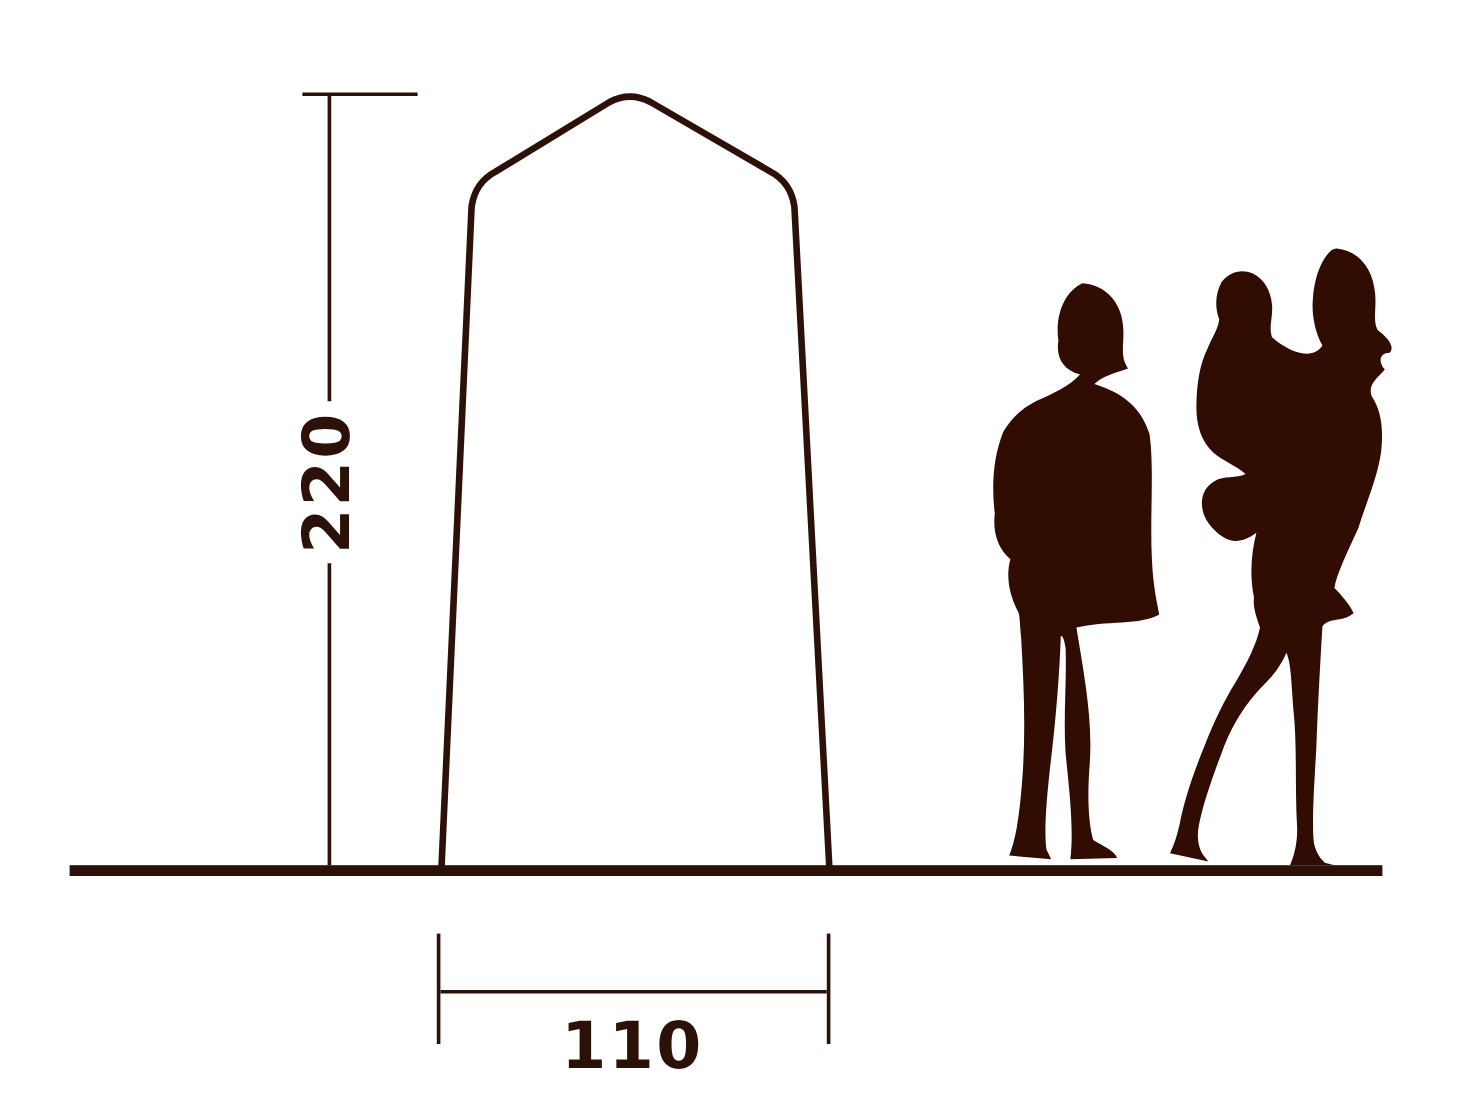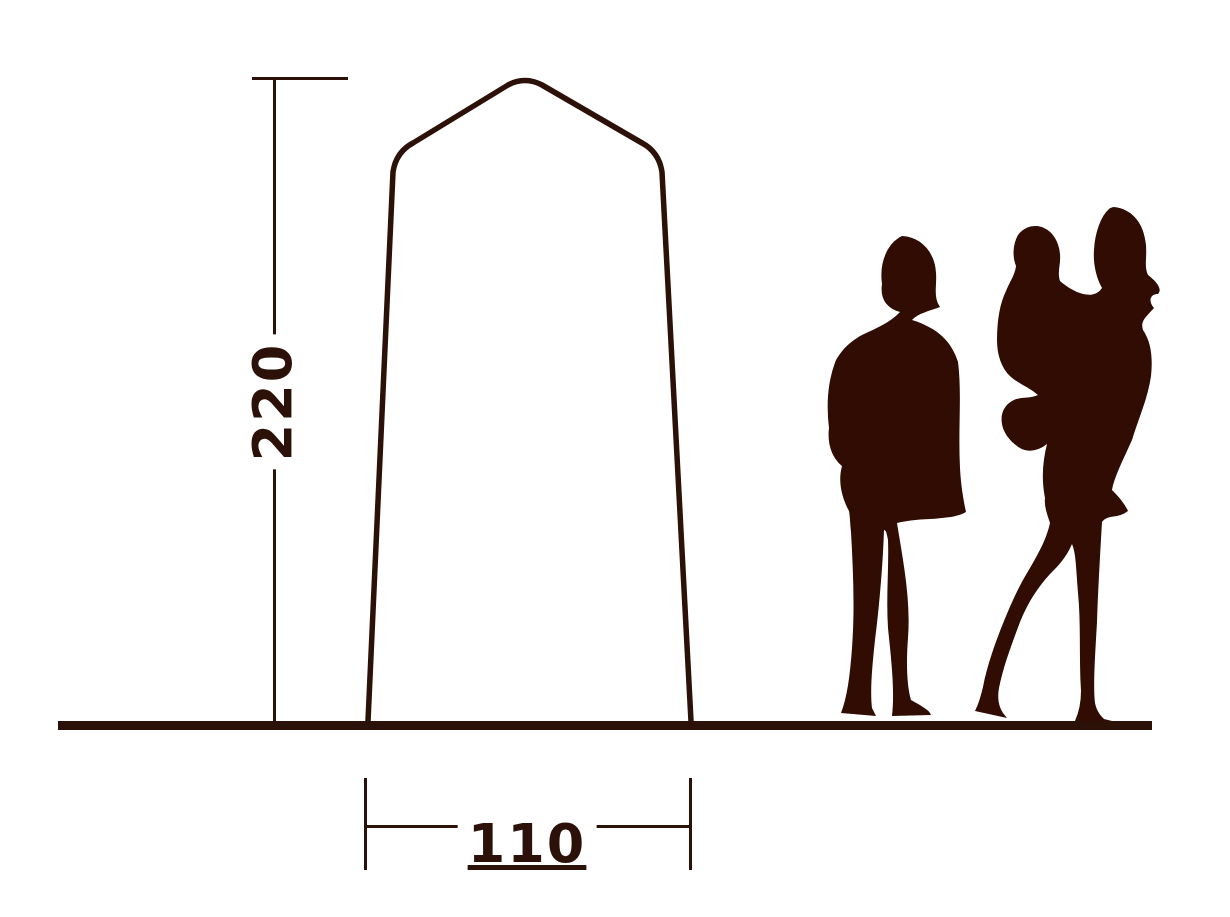--- a/index.html
+++ b/index.html
@@ -31,24 +31,23 @@
     user-select: none;
   }
   .dim-label.vertical {
     left: 273px;
     top: 402px;
     padding: 2px 8px;
     transform: translate(-50%, -50%) rotate(-90deg);
   }
   .dim-label.horizontal {
     left: 527px;
-    top: 844px;
+    top: 872px;
     padding: 0 10px;
     transform: translate(-50%, -50%);
-    text-decoration: underline;
   }
 </style>
 </head>
 <body>
 
 <div class="diagram">
 
   <svg width="1230" height="917" viewBox="0 0 1230 917">
 
     <rect x="58" y="721" width="1094" height="9" fill="#2c1108"></rect>

